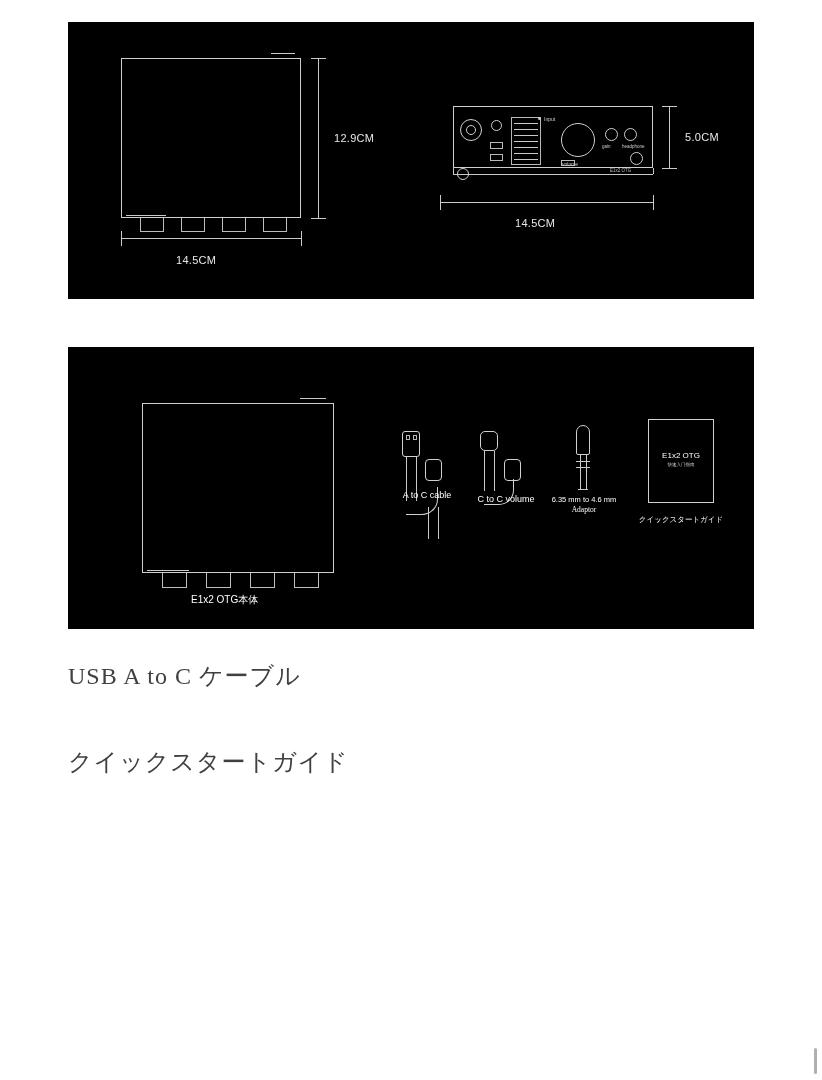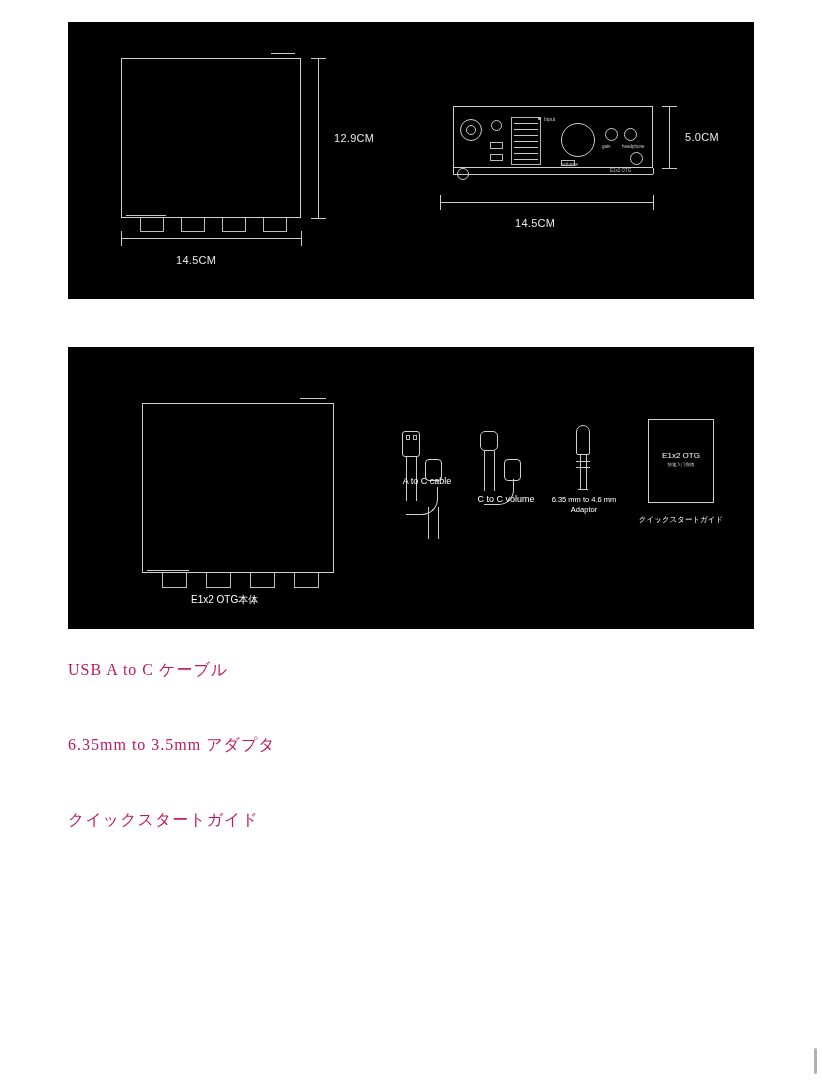--- a/index.html
+++ b/index.html
@@ -161,22 +161,22 @@
   h2.heading {
     font-family: "DejaVu Sans", sans-serif;
     font-size: 34px;
     font-weight: bold;
     color: #111111;
     margin: 0 0 40px 0;
     letter-spacing: 1px;
   }
   p.item {
     font-family: "Liberation Serif", serif;
-    font-size: 16px;
-    color: #be185d;
+    font-size: 24px;
+    color: #404040;
     margin: 0 0 54px 0;
     letter-spacing: 1px;
   }
   .scroll-mark {
     position: absolute;
     right: 5px;
     bottom: 6px;
     width: 3px;
     height: 26px;
     background: #b0b0b0;
@@ -263,44 +263,43 @@
 
     <div class="cab-round" style="left:334px; top:84px; width:18px; height:26px;"></div>
     <div class="sq" style="left:338px; top:88px; width:4px; height:5px;"></div>
     <div class="sq" style="left:345px; top:88px; width:4px; height:5px;"></div>
     <div class="line-v" style="left:338px; top:110px; height:44px;"></div>
     <div class="line-v" style="left:348px; top:110px; height:44px;"></div>
     <div class="cab-curve" style="left:338px; top:140px; width:32px; height:28px; border-radius:0 0 16px 0; border-left:none; border-top:none;"></div>
     <div class="line-v" style="left:360px; top:160px; height:32px;"></div>
     <div class="line-v" style="left:370px; top:160px; height:32px;"></div>
     <div class="cab-round" style="left:357px; top:112px; width:17px; height:22px; border-radius:4px;"></div>
-    <div class="cap" style="left:313px; top:129px; width:92px;">A to C cable</div>
+    <div class="cap" style="left:313px; top:143px; width:92px;">A to C cable</div>
 
     <div class="cab-round" style="left:412px; top:84px; width:18px; height:20px; border-radius:5px;"></div>
     <div class="line-v" style="left:416px; top:104px; height:40px;"></div>
     <div class="line-v" style="left:426px; top:104px; height:40px;"></div>
     <div class="cab-curve" style="left:416px; top:132px; width:30px; height:26px; border-radius:0 0 15px 0; border-left:none; border-top:none;"></div>
     <div class="cab-round" style="left:436px; top:112px; width:17px; height:22px; border-radius:4px;"></div>
     <div class="cap" style="left:392px; top:147px; width:92px;">C to C volume</div>
 
     <div class="cab-round" style="left:508px; top:78px; width:14px; height:30px; border-radius:7px 7px 2px 2px;"></div>
     <div class="line-v" style="left:512px; top:108px; height:34px;"></div>
     <div class="line-v" style="left:518px; top:108px; height:34px;"></div>
     <div class="line-h" style="left:508px; top:114px; width:14px;"></div>
     <div class="line-h" style="left:508px; top:120px; width:14px;"></div>
     <div class="line-h" style="left:510px; top:142px; width:10px;"></div>
     <div class="cap-sm" style="left:473px; top:148px; width:86px;">6.35 mm to 4.6 mm</div>
-    <div class="cap-sm" style="left:473px; top:158px; width:86px;">Adaptor</div>
+    <div class="cap-sm" style="left:473px; top:158px; width:86px;font-family:Liberation Serif, serif;">Adaptor</div>
 
     <div class="booklet" style="left:580px; top:72px; width:66px; height:84px;"></div>
     <div class="booklet-title" style="left:580px; top:104px; width:66px;">E1x2 OTG</div>
     <div class="booklet-sub" style="left:580px; top:115px; width:66px;">快速入门指南</div>
     <div class="cap-sm" style="left:565px; top:168px; width:96px;">クイックスタートガイド</div>
   </div>
 
   <div class="body-text">
     <p class="item">USB A to C ケーブル</p>
-    <p class="item">6.35mm to 3.5mm アダプタ</p>
     <p class="item">クイックスタートガイド</p>
   </div>
 
   <div class="scroll-mark"></div>
 </div>
 
 </body></html>

